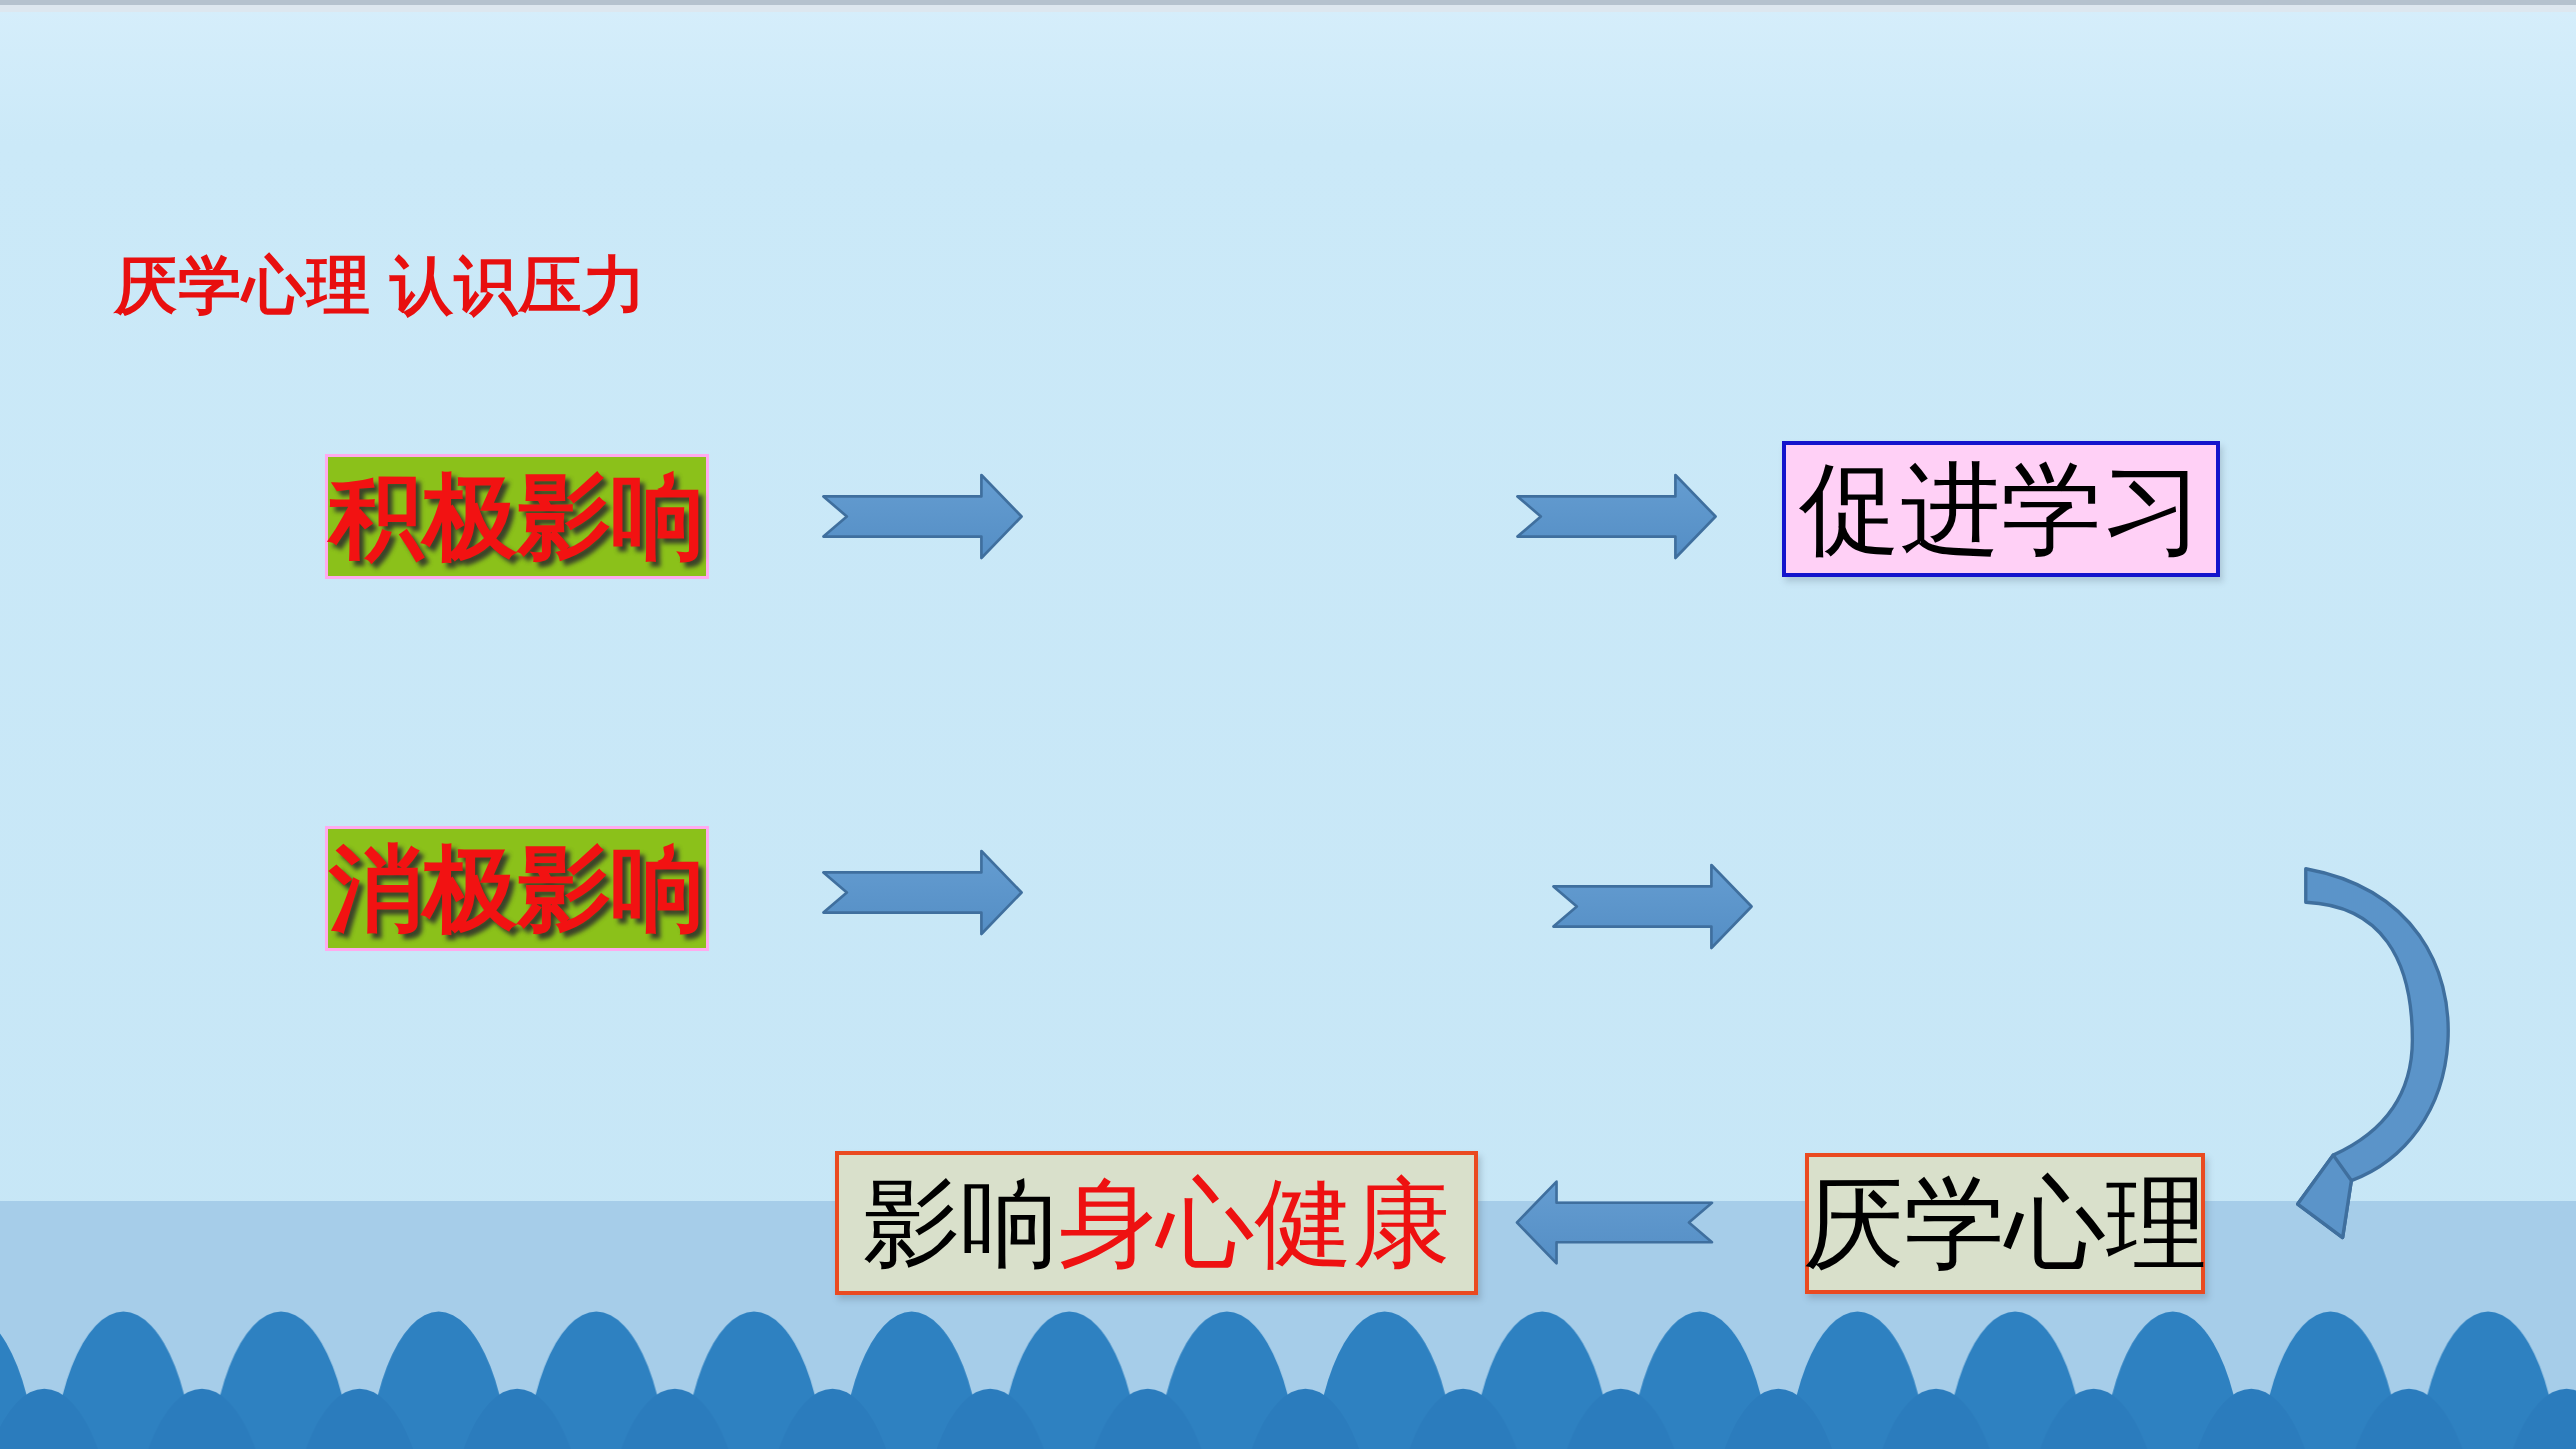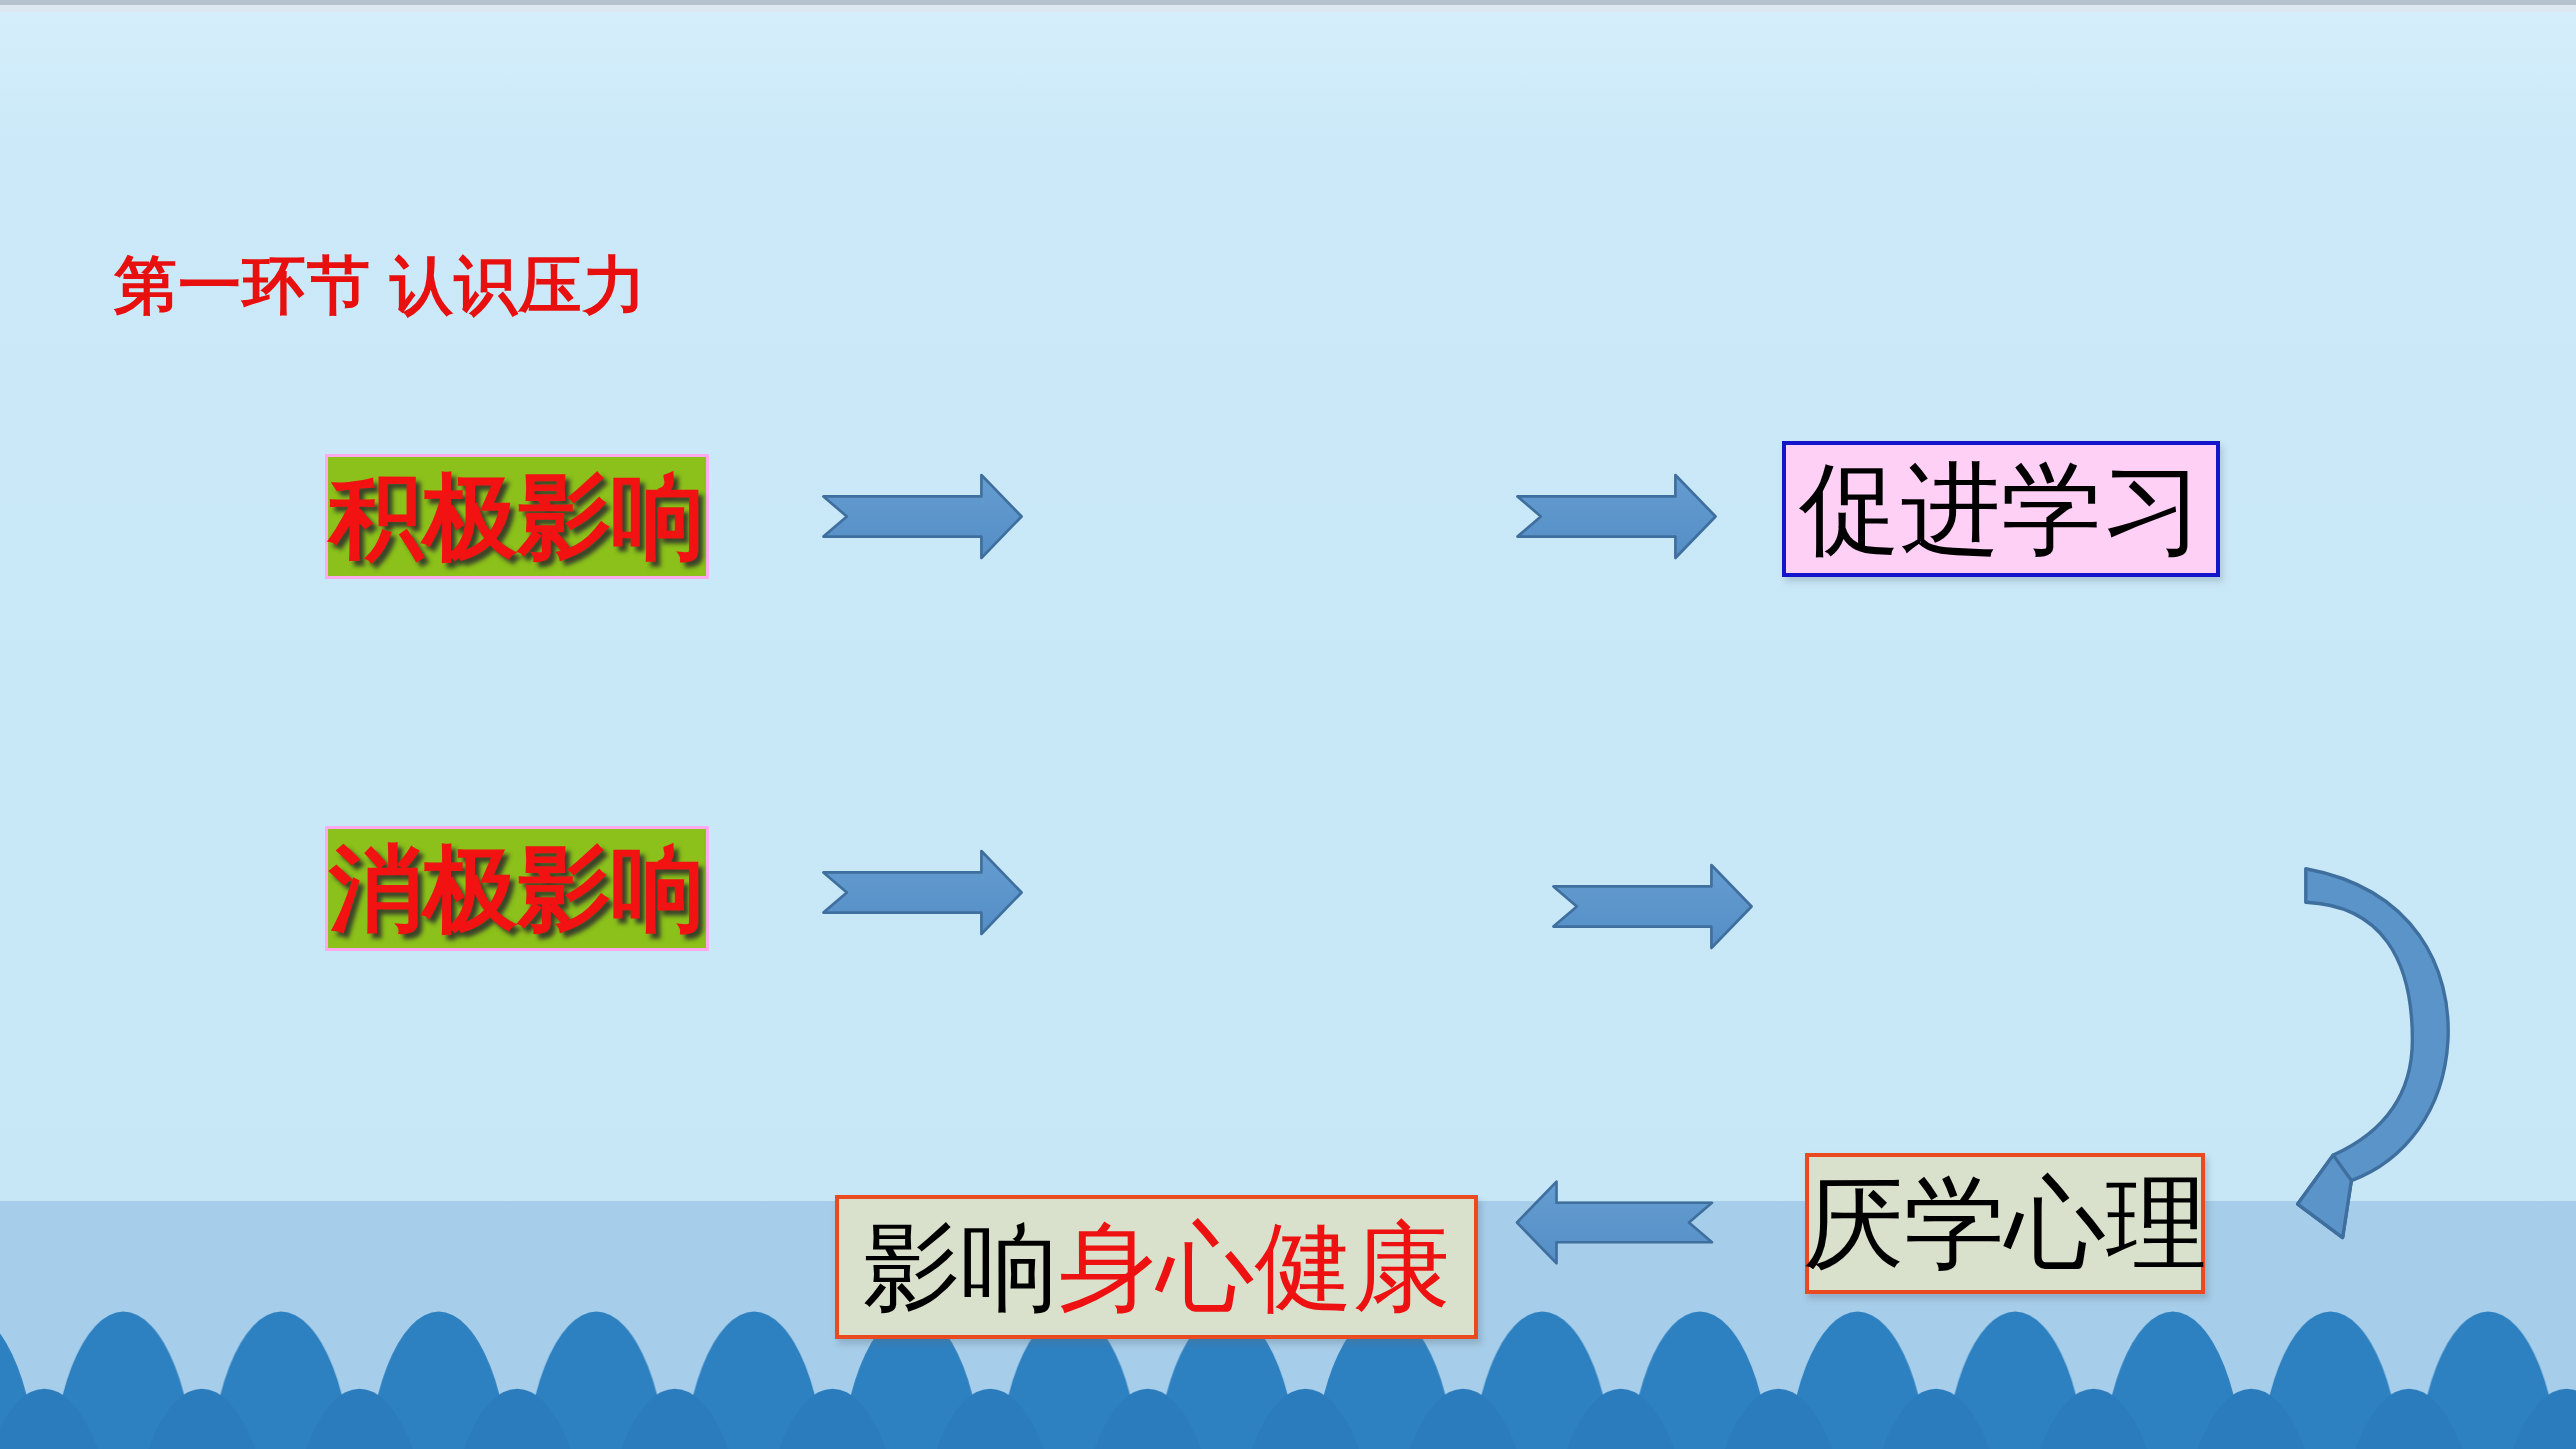--- a/index.html
+++ b/index.html
@@ -98,21 +98,21 @@
 
   <svg width="0" height="0" style="position:absolute">
     <defs>
       <linearGradient id="arrowGrad" x1="0" y1="0" x2="0" y2="1">
         <stop offset="0" stop-color="#659dd1"></stop>
         <stop offset="1" stop-color="#548ec5"></stop>
       </linearGradient>
     </defs>
   </svg>
 
-  <h1 class="slide-title">第一环节 认识压力</h1>
+  <h1 class="slide-title">厌学心理 认识压力</h1>
 
   <div class="fbox green-box" style="left:325px; top:454px; width:384px; height:125px;">积极影响</div>
 
   <svg class="arrow-svg" style="left:823px; top:475px;" width="199" height="83" viewBox="0 0 296 124">
     <polygon points="0,32 236,32 236,0 296,62 236,124 236,92 0,92 35,62" fill="url(#arrowGrad)" stroke="#3f6f9e" stroke-width="4" stroke-linejoin="round"></polygon>
   </svg>
 
 
   <svg class="arrow-svg" style="left:1517px; top:475px;" width="199" height="83" viewBox="0 0 296 124">
     <polygon points="0,32 236,32 236,0 296,62 236,124 236,92 0,92 35,62" fill="url(#arrowGrad)" stroke="#3f6f9e" stroke-width="4" stroke-linejoin="round"></polygon>
@@ -138,21 +138,21 @@
              C 3643 1655 3585 1730 3505 1760
              L 3492 1845
              L 3425 1795
              L 3478 1722
              C 3560 1685 3596 1625 3596 1550
              C 3596 1430 3550 1350 3437 1345
              Z" fill="#5b94c9" stroke="#3f6f9e" stroke-width="5" stroke-linejoin="round"></path>
     <path d="M 3505 1760 L 3492 1845 L 3425 1795 L 3478 1722 Z" fill="#5b94c9" stroke="#3f6f9e" stroke-width="5" stroke-linejoin="round"></path>
   </svg>
 
-  <div class="fbox sage-box" style="left:835px; top:1151px; width:643px; height:144px;margin-top:44px;">
+  <div class="fbox sage-box" style="left:835px; top:1151px; width:643px; height:144px;">
     <span>影响</span>
       <span class="hl">身心健康</span>
   </div>
 
   <svg class="arrow-svg" style="left:1517px; top:1181px;" width="195" height="83" viewBox="0 0 296 124">
     <polygon points="296,32 60,32 60,0 0,62 60,124 60,92 296,92 261,62" fill="url(#arrowGrad)" stroke="#3f6f9e" stroke-width="4" stroke-linejoin="round"></polygon>
   </svg>
 
   <div class="fbox sage-box" style="left:1805px; top:1153px; width:400px; height:141px; font-size:101px;">厌学心理</div>
 

